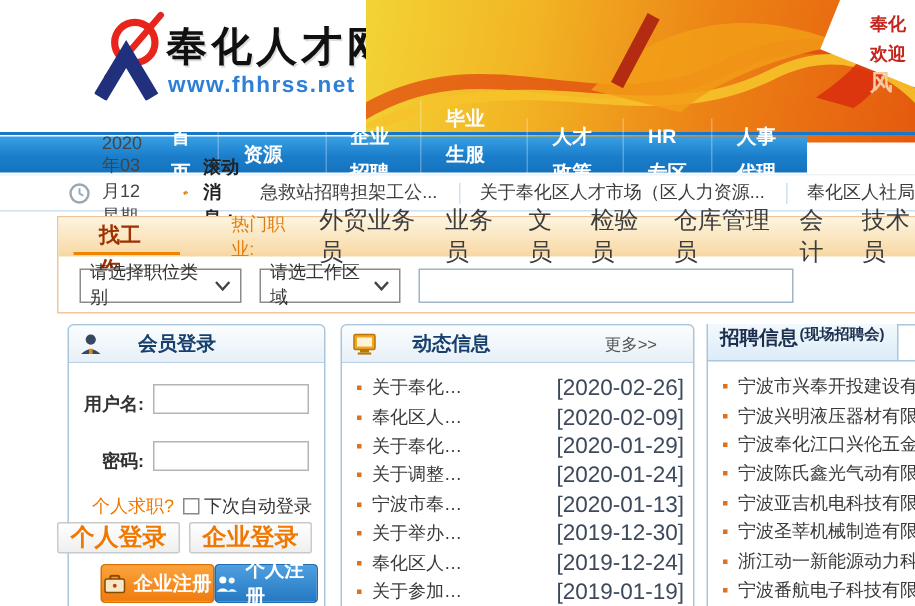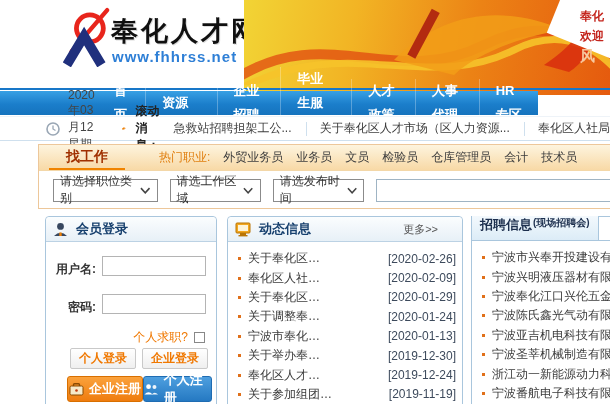--- a/index.html
+++ b/index.html
@@ -33,43 +33,43 @@
   .ticker .date { margin-left:8px; color:#444; }
   .ticker .mega { margin-left:26px; }
   .ticker .lbl { margin-left:10px; font-weight:bold; color:#222; }
   .ticker .msg { margin-left:14px; white-space:nowrap; cursor:pointer; }
   .ticker .sep { width:1px; height:14px; background:#cfe0ee; margin-left:14px; }
   
   .jobbox { position:absolute; left:38px; top:144px; width:580px; height:65px; border:1px solid #ecc astray; border:1px solid #edc79a; background:#fff; }
   .jobbox-top { height:26px; background:linear-gradient(#fdf4de,#f8d9a6); display:flex; align-items:center; border-bottom:1px solid #f3d7a8; }
   .job-tab { margin-left:10px; padding:0 17px; line-height:23px; height:25px; font-size:14px; font-weight:bold; color:#a03000; border-bottom:2px solid #f08300; cursor:pointer; }
   .hot-lbl { margin-left:34px; font-size:12px; font-weight:normal; color:#e07f10; }
-  .hot-link { margin-left:13px; font-size:12px; color:#3d3d3d; cursor:pointer; }
+  .hot-link { margin-left:13px; font-size:16px; color:#3d3d3d; cursor:pointer; }
   .jobbox-filters { height:38px; display:flex; align-items:center; padding-left:14px; }
   .sel { display:flex; align-items:center; justify-content:space-between; height:23px; border:1px solid #8b8b8b; background:#fff; font-size:12px; color:#333; padding:0 6px; margin-right:12px; cursor:pointer; }
   .sel-cat { width:108px; } .sel-area { width:94px; } .sel-time { width:94px; }
   .kw-input { width:250px; height:23px; border:1px solid #9fb4c4; background:#fff; font-size:12px; padding:0 5px; }
   
   .panel { position:absolute; top:216px; background:#fff; border:1px solid #a9c6dd; border-radius:4px 4px 0 0; }
   .p-hdr { height:25px; display:flex; align-items:center; border-bottom:1px solid #bcd2e4; background:linear-gradient(#fbfdfe,#e7f0f7); border-radius:4px 4px 0 0; }
-  .p-title { font-size:13px; font-weight:bold; color:#17406e; margin-left:8px; }
+  .p-title { font-size:13px; font-weight:bold; color:#17406e; margin-left:24px; }
   .row { display:flex; align-items:center; height:19.4px; padding:0 6px 0 10px; }
   .dot { flex:none; width:3px; height:3px; background:#e0701a; margin-right:7px; }
   .row .t { flex:1; font-size:12px; color:#3a3a3a; white-space:nowrap; overflow:hidden; text-overflow:ellipsis; cursor:pointer; }
-  .row .d { flex:none; font-size:12px; color:#3d4a5c; margin-left:8px; white-space:nowrap;padding-left:48px; }
+  .row .d { flex:none; font-size:15px; color:#3d4a5c; margin-left:8px; white-space:nowrap;padding-left:48px; }
   
   .login { left:45px; width:172px; height:200px; }
   .fld-lbl { position:absolute; font-size:12px; font-weight:bold; color:#333; }
   .fld-inp { position:absolute; height:20px; border:1px solid #b4b4b4; width:104px; font-size:12px; padding:0 4px; }
   .forgot { position:absolute; top:112px; right:8px; font-size:12px; display:flex; align-items:center; }
   .forgot .fg { color:#f07800; cursor:pointer; }
   .chk { width:11px; height:11px; border:1px solid #888; background:#fff; margin:0 3px 0 6px; cursor:pointer; }
   .forgot .al { color:#333; }
   .lbtns { position:absolute; top:131px; right:8px; display:flex; }
-  .lbtn { width:66px; height:21px; margin-left:6px; background:linear-gradient(#fff,#efefef); border:1px solid #c9c9c9; border-radius:2px; font-size:12px; font-weight:bold; color:#f07800; display:flex; align-items:center; justify-content:center; cursor:pointer; }
+  .lbtn { width:82px; height:21px; margin-left:6px; background:linear-gradient(#fff,#efefef); border:1px solid #c9c9c9; border-radius:2px; font-size:16px; font-weight:bold; color:#f07800; display:flex; align-items:center; justify-content:center; cursor:pointer; }
   .regs { position:absolute; top:159px; left:21px; right:4px; display:flex; justify-content:flex-end;border-radius:13px; }
   .reg { height:26px; border-radius:3px; display:flex; align-items:center; justify-content:center; font-size:13px; font-weight:bold; color:#fff; cursor:pointer; }
   .reg svg { margin-right:5px; }
   .reg-co { width:84px; background:linear-gradient(#fba23c,#ef7c0e); border:1px solid #d86f00; }
   .reg-p  { width:76px; background:linear-gradient(#4e9fdf,#2579c2); border:1px solid #1f6cb2; }
   
   .news { left:227px; width:236px; height:200px; }
   .news .more { margin-left:auto; margin-right:24px; font-size:11px; color:#555; cursor:pointer; }
   .news .list { padding-top:7px; }
   
@@ -111,22 +111,22 @@
     </div>
   </div>
 
   <div class="nav-topline"></div>
   <div class="nav">
     <div class="item">首页</div>
     <div class="item">人力资源市</div>
     <div class="item">企业招聘</div>
     <div class="item">毕业生服务</div>
     <div class="item">人才政策</div>
+    <div class="item">HR专区</div>
     <div class="item">人事代理</div>
-    <div class="item">HR专区</div>
   </div>
 
   <div class="ticker">
     <svg class="ico" width="14" height="14" viewBox="0 0 14 14">
       <circle cx="7" cy="7" r="6" fill="none" stroke="#9aa7b5" stroke-width="1.6"></circle>
       <path d="M7 3.5 L7 7 L9.5 8.5" fill="none" stroke="#9aa7b5" stroke-width="1.3"></path>
     </svg>
     <span class="date">2020年03月12 星期四</span>
     <svg class="mega" width="16" height="13" viewBox="0 0 16 13">
       <polygon points="1,5 10,0.5 10,12 1,8.5" fill="#ef8208"></polygon>
@@ -159,26 +159,20 @@
         <svg width="11" height="7" viewBox="0 0 11 7">
             <polyline points="1,1 5.5,6 10,1" fill="none" stroke="#444" stroke-width="1.6"></polyline>
           </svg>
       </div>
       <div class="sel sel-area">
         <span>请选工作区域</span>
         <svg width="11" height="7" viewBox="0 0 11 7">
             <polyline points="1,1 5.5,6 10,1" fill="none" stroke="#444" stroke-width="1.6"></polyline>
           </svg>
       </div>
-      <div class="sel sel-time">
-        <span>请选发布时间</span>
-        <svg width="11" height="7" viewBox="0 0 11 7">
-            <polyline points="1,1 5.5,6 10,1" fill="none" stroke="#444" stroke-width="1.6"></polyline>
-          </svg>
-      </div>
       <input class="kw-input" type="text" value="" style="">
     </div>
   </div>
 
   <div class="panel login">
     <div class="p-hdr">
       <svg style="margin-left:7px" width="15" height="15" viewBox="0 0 15 15">
         <circle cx="7.5" cy="4.4" r="3.4" fill="#37475f"></circle>
         <path d="M1 14 Q7.5 7.5 14 14 Z" fill="#37475f"></path>
         <rect x="6.3" y="10.5" width="2.4" height="3.5" fill="#ef8208"></rect>
@@ -188,20 +182,21 @@
 
     <span class="fld-lbl" style="left:10px; top:44px;">用户名:</span>
     <input class="fld-inp" style="left: 56px; top: 39px;" type="text">
 
     <span class="fld-lbl" style="left:22px; top:82px;">密码:</span>
     <input class="fld-inp" style="left: 56px; top: 77px;" type="password">
 
     <div class="forgot">
       <span class="fg">个人求职?</span>
       <span class="chk"></span>
+      <span class="al">下次自动登录</span>
     </div>
 
     <div class="lbtns">
       <div class="lbtn">个人登录</div>
       <div class="lbtn">企业登录</div>
     </div>
 
     <div class="regs">
       <div class="reg reg-co">
         <svg width="15" height="13" viewBox="0 0 15 13">
@@ -266,21 +261,21 @@
           <span class="d">[2019-12-30]</span>
         </div>
       <div class="row">
           <i class="dot"></i>
           <span class="t">奉化区人才市场(人力资源市场)...</span>
           <span class="d">[2019-12-24]</span>
         </div>
       <div class="row">
           <i class="dot"></i>
           <span class="t">关于参加组团参加金华职业技术学...</span>
-          <span class="d">[2019-11-19]</span>
+          <span class="d">[2019-01-19]</span>
         </div>
     </div>
   </div>
 
   <div class="panel recr">
     <div class="tabs">
       <div class="tab-act">
         <span>招聘信息</span>
         <span class="sub">(现场招聘会)</span>
       </div>

